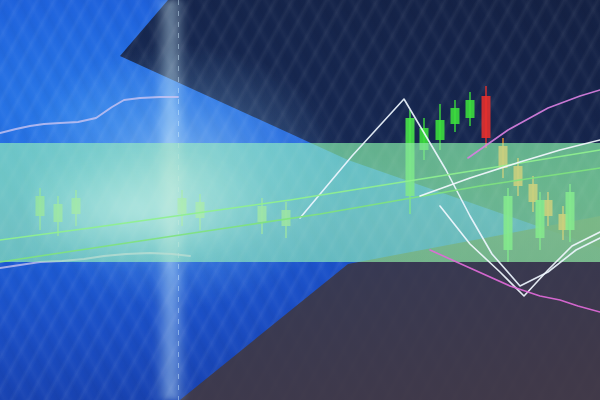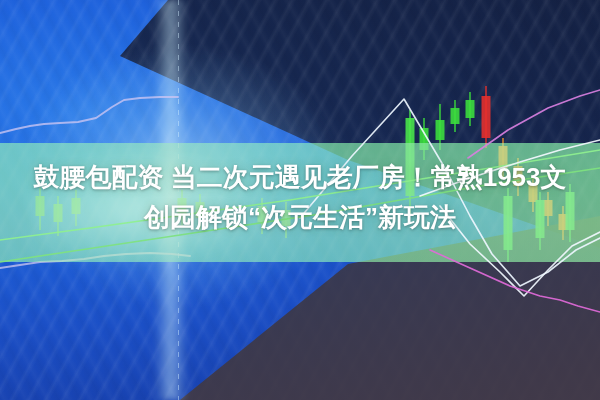--- a/index.html
+++ b/index.html
@@ -208,18 +208,14 @@
         <polyline points="300,218 352,156 404,99 446,170 470,216 492,254 520,286 548,272 576,250 600,238" fill="none" stroke="#eef6ff" stroke-width="1.6" stroke-linejoin="round" stroke-linecap="round" opacity="0.92"></polyline>
         <polyline points="440,206 470,244 500,272 524,296 548,270 572,246 600,232" fill="none" stroke="#f2f8ff" stroke-width="1.6" stroke-linejoin="round" stroke-linecap="round" opacity="0.92"></polyline>
         <polyline points="430,250 470,268 510,286 540,296 560,300 578,306 600,312" fill="none" stroke="#e06ad8" stroke-width="1.6" stroke-linejoin="round" stroke-linecap="round" opacity="0.92"></polyline>
         <polyline points="0,262 80,250 160,238 240,226 320,214 400,200 480,186 560,174 600,168" fill="none" stroke="#7fe27f" stroke-width="1.6" stroke-linejoin="round" stroke-linecap="round" opacity="0.92"></polyline>
         <polyline points="0,240 90,228 190,214 290,200 390,184 490,168 600,150" fill="none" stroke="#8ff08f" stroke-width="1.6" stroke-linejoin="round" stroke-linecap="round" opacity="0.92"></polyline>
         <polyline points="420,196 470,178 520,162 560,150 600,140" fill="none" stroke="#f4f9ff" stroke-width="1.6" stroke-linejoin="round" stroke-linecap="round" opacity="0.92"></polyline>
         <polyline points="468,158 508,130 548,108 580,96 600,90" fill="none" stroke="#d87fe0" stroke-width="1.6" stroke-linejoin="round" stroke-linecap="round" opacity="0.92"></polyline>
       </g>
   </svg>
 
-  <div id="headline">
-    <span class="ln">鼓腰包配资 当二次元遇见老厂房！常熟1953文</span>
-    <span class="ln">创园解锁“次元生活”新玩法</span>
-  </div>
 
 </div>
 
 </body></html>

